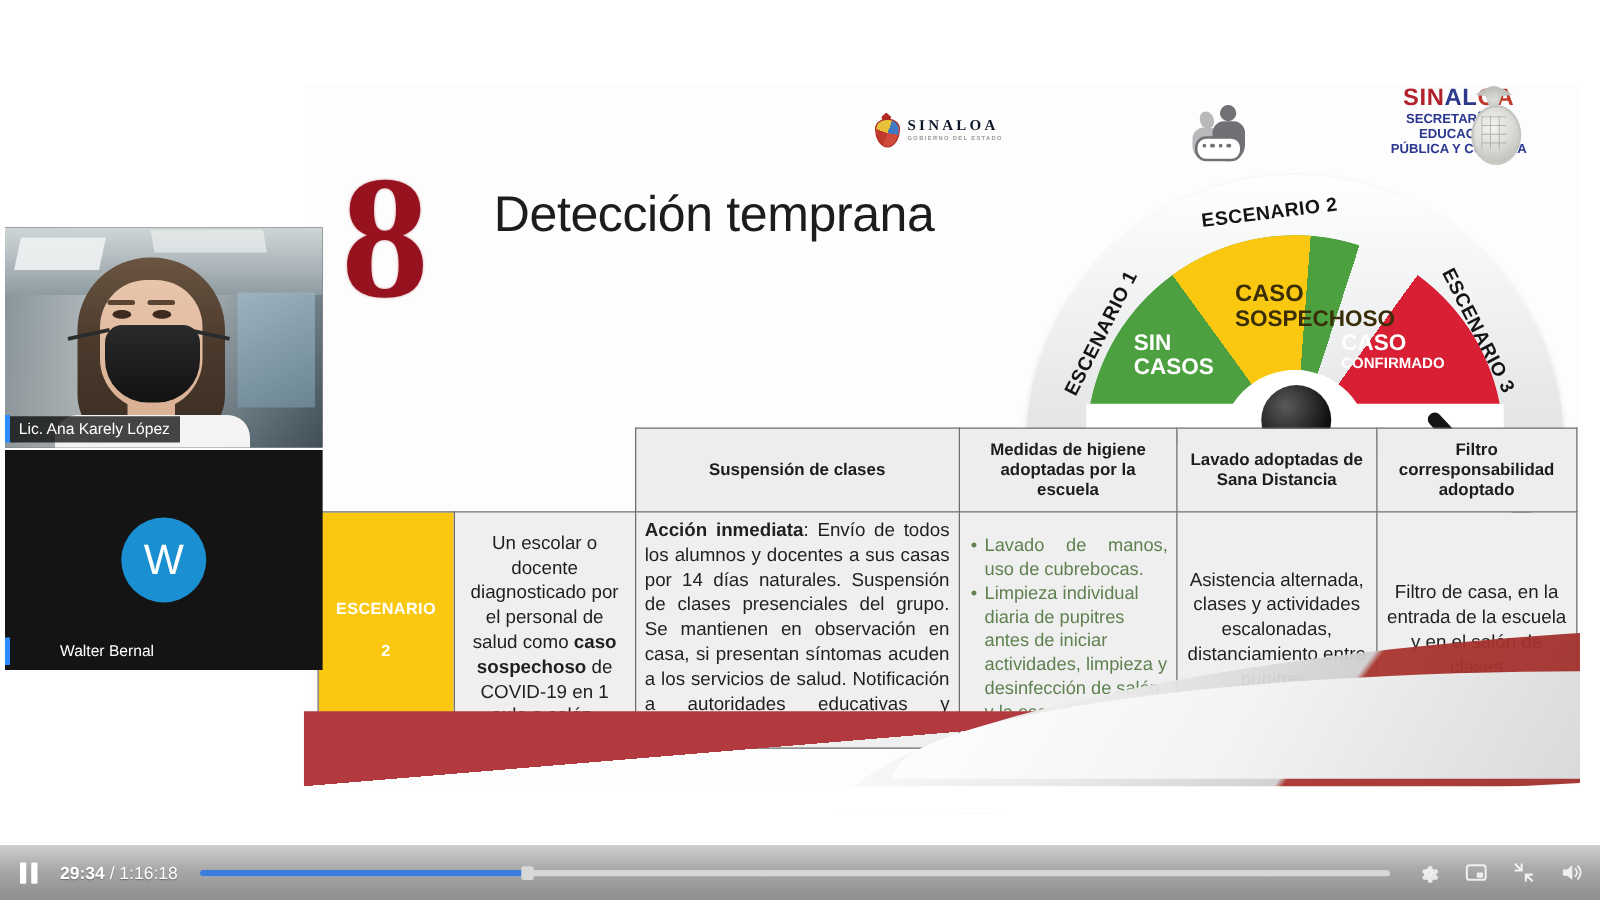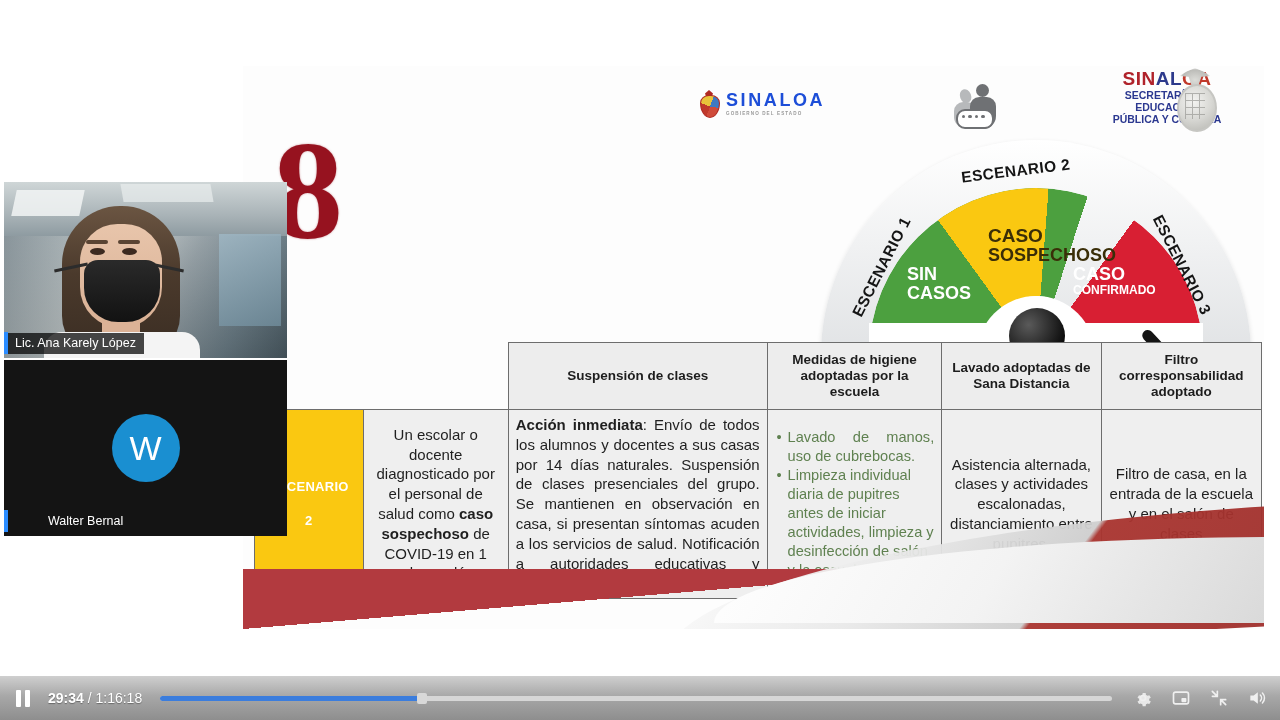--- a/index.html
+++ b/index.html
@@ -34,21 +34,21 @@
   .salud-sub{font-size:5.2px;color:#9b8a8f;letter-spacing:1.3px;margin-top:3px;font-weight:bold;}
 
   .logo-sinaloa{position:absolute;left:455px;top:24px;display:flex;align-items:center;gap:6px;}
   .sin-shield{width:22px;height:28px;position:relative;}
   .sin-shield .body{position:absolute;left:2px;top:5px;width:18px;height:21px;border-radius:45% 45% 50% 50%/35% 35% 65% 65%;
       background:conic-gradient(from 200deg,#c0392b 0 25%,#e8c33a 25% 50%,#3e7ac2 50% 72%,#cf4b3a 72% 100%);
       border:1.6px solid #b02a22;}
   .sin-shield .top{position:absolute;left:7px;top:0;width:8px;height:8px;background:#b02a22;
       clip-path:polygon(50% 0,100% 45%,78% 100%,22% 100%,0 45%);}
   .sin-text{line-height:1;}
-  .sin-main{font-family:Liberation Sans, sans-serif;font-weight:bold;font-size:18px;color:#1d4ed8;letter-spacing:2.6px;}
+  .sin-main{font-family:Liberation Serif, serif;font-weight:bold;font-size:12px;color:#0f172a;letter-spacing:2.6px;}
   .sin-sub{font-size:4.6px;color:#9a9a9a;letter-spacing:1.1px;margin-top:3px;font-weight:bold;}
 
   .logo-people{position:absolute;left:705px;top:16px;width:58px;height:52px;}
   .p-head{position:absolute;width:13px;height:13px;border-radius:50%;background:#6f7174;left:28px;top:2px;}
   .p-head2{position:absolute;width:11px;height:14px;border-radius:50% 50% 45% 45%;background:#b7b9bb;left:12px;top:7px;transform:rotate(-20deg);}
   .p-body{position:absolute;left:22px;top:15px;width:26px;height:32px;border-radius:10px 10px 14px 14px;background:#6f7174;}
   .p-body2{position:absolute;left:6px;top:20px;width:22px;height:26px;border-radius:10px 10px 12px 12px;background:#b7b9bb;}
   .p-bubble{position:absolute;left:8px;top:27px;width:34px;height:16px;border-radius:9px;background:#ffffff;border:2px solid #6f7174;}
   .p-dots{position:absolute;left:14px;top:33px;display:flex;gap:3px;}
   .p-dots i{width:3.4px;height:3.4px;border-radius:50%;background:#6f7174;display:block;}
@@ -113,21 +113,21 @@
   .c-body{background:#efefef;text-align:center;font-size:15px;color:#1f1f1f;line-height:1.32;}
   .c-body.just{text-align:justify;}
   .c-green{background:#efefef;color:#5f8150;font-size:14.6px;line-height:1.3;}
   .c-green ul{margin:0;padding-left:13px;list-style:none;}
   .c-green li{position:relative;text-align:justify;margin:0;}
   .c-green li::before{content:"\2022";position:absolute;left:-11px;top:0;}
   .c-green li:last-child{text-align:left;}
   b{font-weight:bold;}
 
   
-  .tile{position:absolute;left:4px;width:283px;background:#141414;overflow:hidden;}
+  .tile{position:absolute;left:4px;width:254px;background:#141414;overflow:hidden;}
   #tile1{top:182px;height:176px;}
   #tile2{top:360px;height:176px;}
   .cam{position:absolute;inset:0;
       background:
         linear-gradient(180deg,rgba(255,255,255,.06),rgba(0,0,0,.18)),
         linear-gradient(115deg,#7f8d95 0%,#a9b4b8 22%,#cfd6d6 42%,#9aa6ac 62%,#70838d 82%,#4e5f68 100%);}
   .cam .ceiling{position:absolute;left:0;top:0;width:100%;height:54px;
       background:linear-gradient(180deg,#cfd6d7 0%,#aab4b8 60%,#8e9ba1 100%);}
   .cam .panel{position:absolute;left:10px;top:8px;width:68px;height:26px;background:#f2f5f4;opacity:.85;transform:skewX(-12deg);}
   .cam .panel2{position:absolute;left:118px;top:2px;width:90px;height:18px;background:#e9eeee;opacity:.7;transform:skewX(10deg);}
@@ -214,20 +214,21 @@
             <span class="crest-grid"></span>
           </span>
           <div class="sepyc-name"><span class="a">SIN</span><span class="b">AL</span><span class="c">OA</span></div>
           <div class="sepyc-sub" style="white-space:pre-line">SECRETARÍA DE
 EDUCACIÓN
 PÚBLICA Y CULTURA</div>
         </div>
       </div>
 
       <div class="big8">8</div>
+      <div class="title">Detección temprana</div>
 
       <div class="gauge">
         <div class="g-outer"></div>
         <div class="g-ring">
           <span class="g-seg g-green"></span>
           <span class="g-seg g-yellow"></span>
           <span class="g-seg g-red"></span>
           <span class="g-hole"></span>
         </div>
         <div class="g-hole2"></div>

